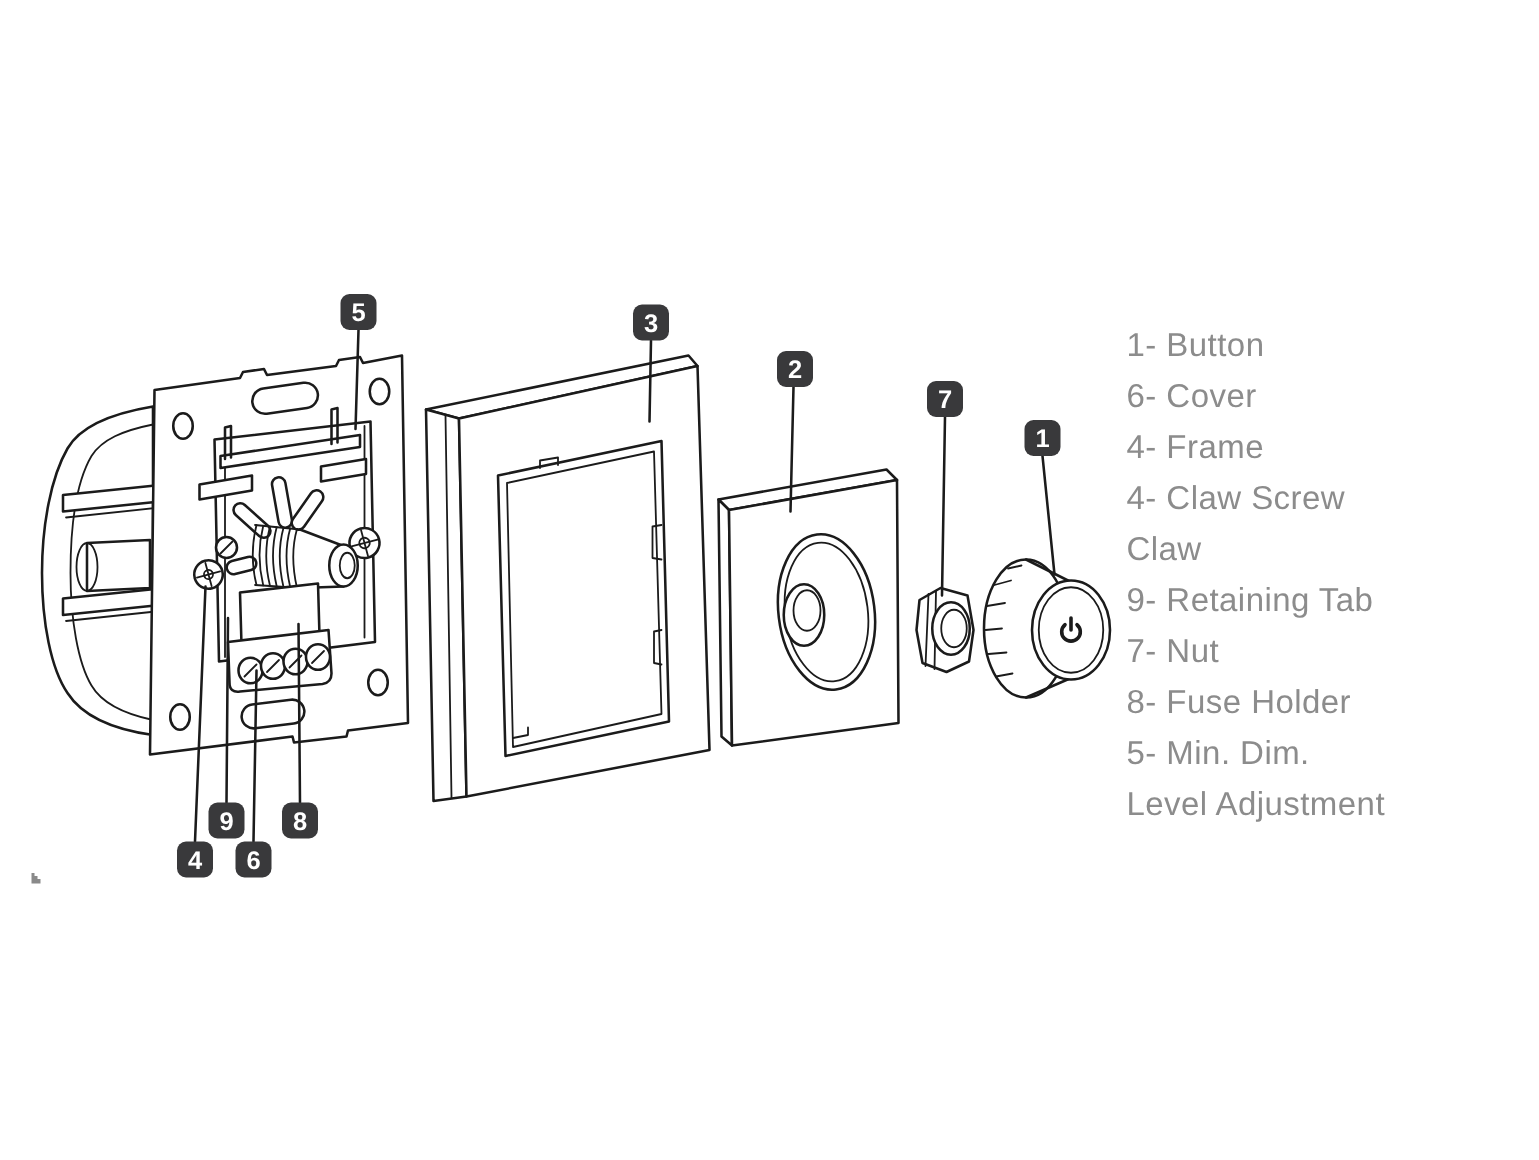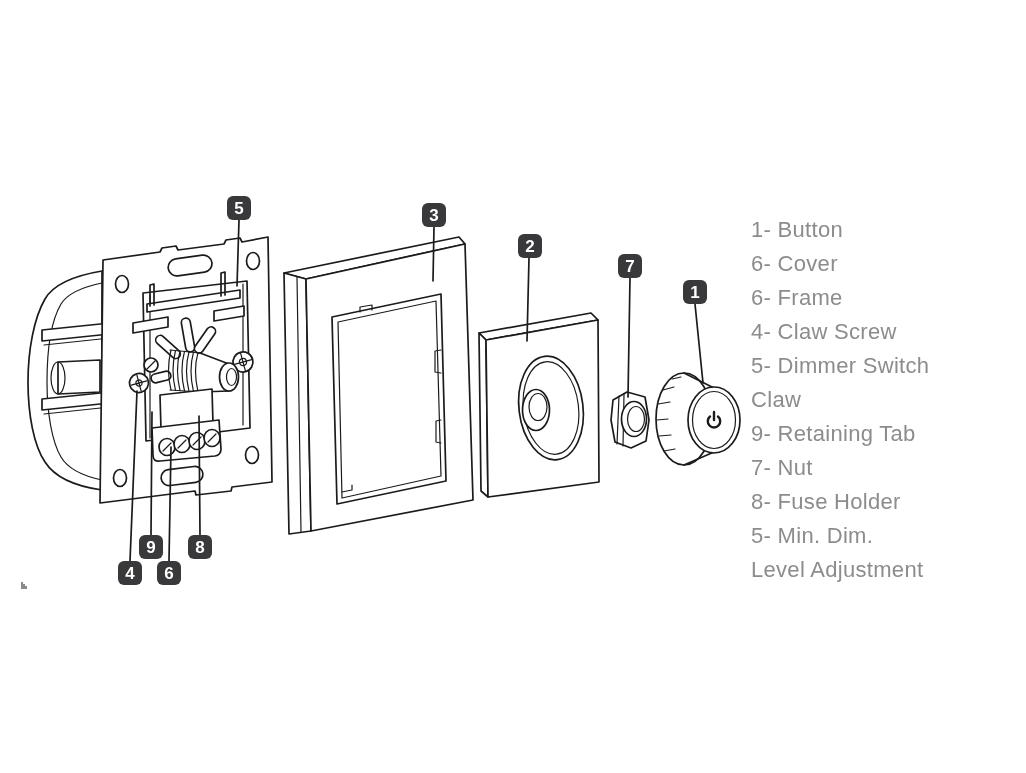--- a/index.html
+++ b/index.html
@@ -218,23 +218,22 @@
         <text class="badge-num" x="151" y="553">9</text>
       </g>
     </g>
 
     <path d="M21,589 L27,589 L27,586 L25,586 L25,584 L23,584 L23,582 L21,582 Z" fill="#8a8a8a" stroke="none"></path>
   </svg>
 
   <div class="legend">
     <div>1- Button</div>
     <div>6- Cover</div>
-    <div>6- Frame</div>
+    <div>4- Frame</div>
     <div>4- Claw Screw</div>
-    <div>5- Dimmer Switch</div>
     <div>Claw</div>
     <div>9- Retaining Tab</div>
     <div>7- Nut</div>
     <div>8- Fuse Holder</div>
     <div>5- Min. Dim.</div>
     <div>Level Adjustment</div>
   </div>
 </div>
 
 </body></html>

